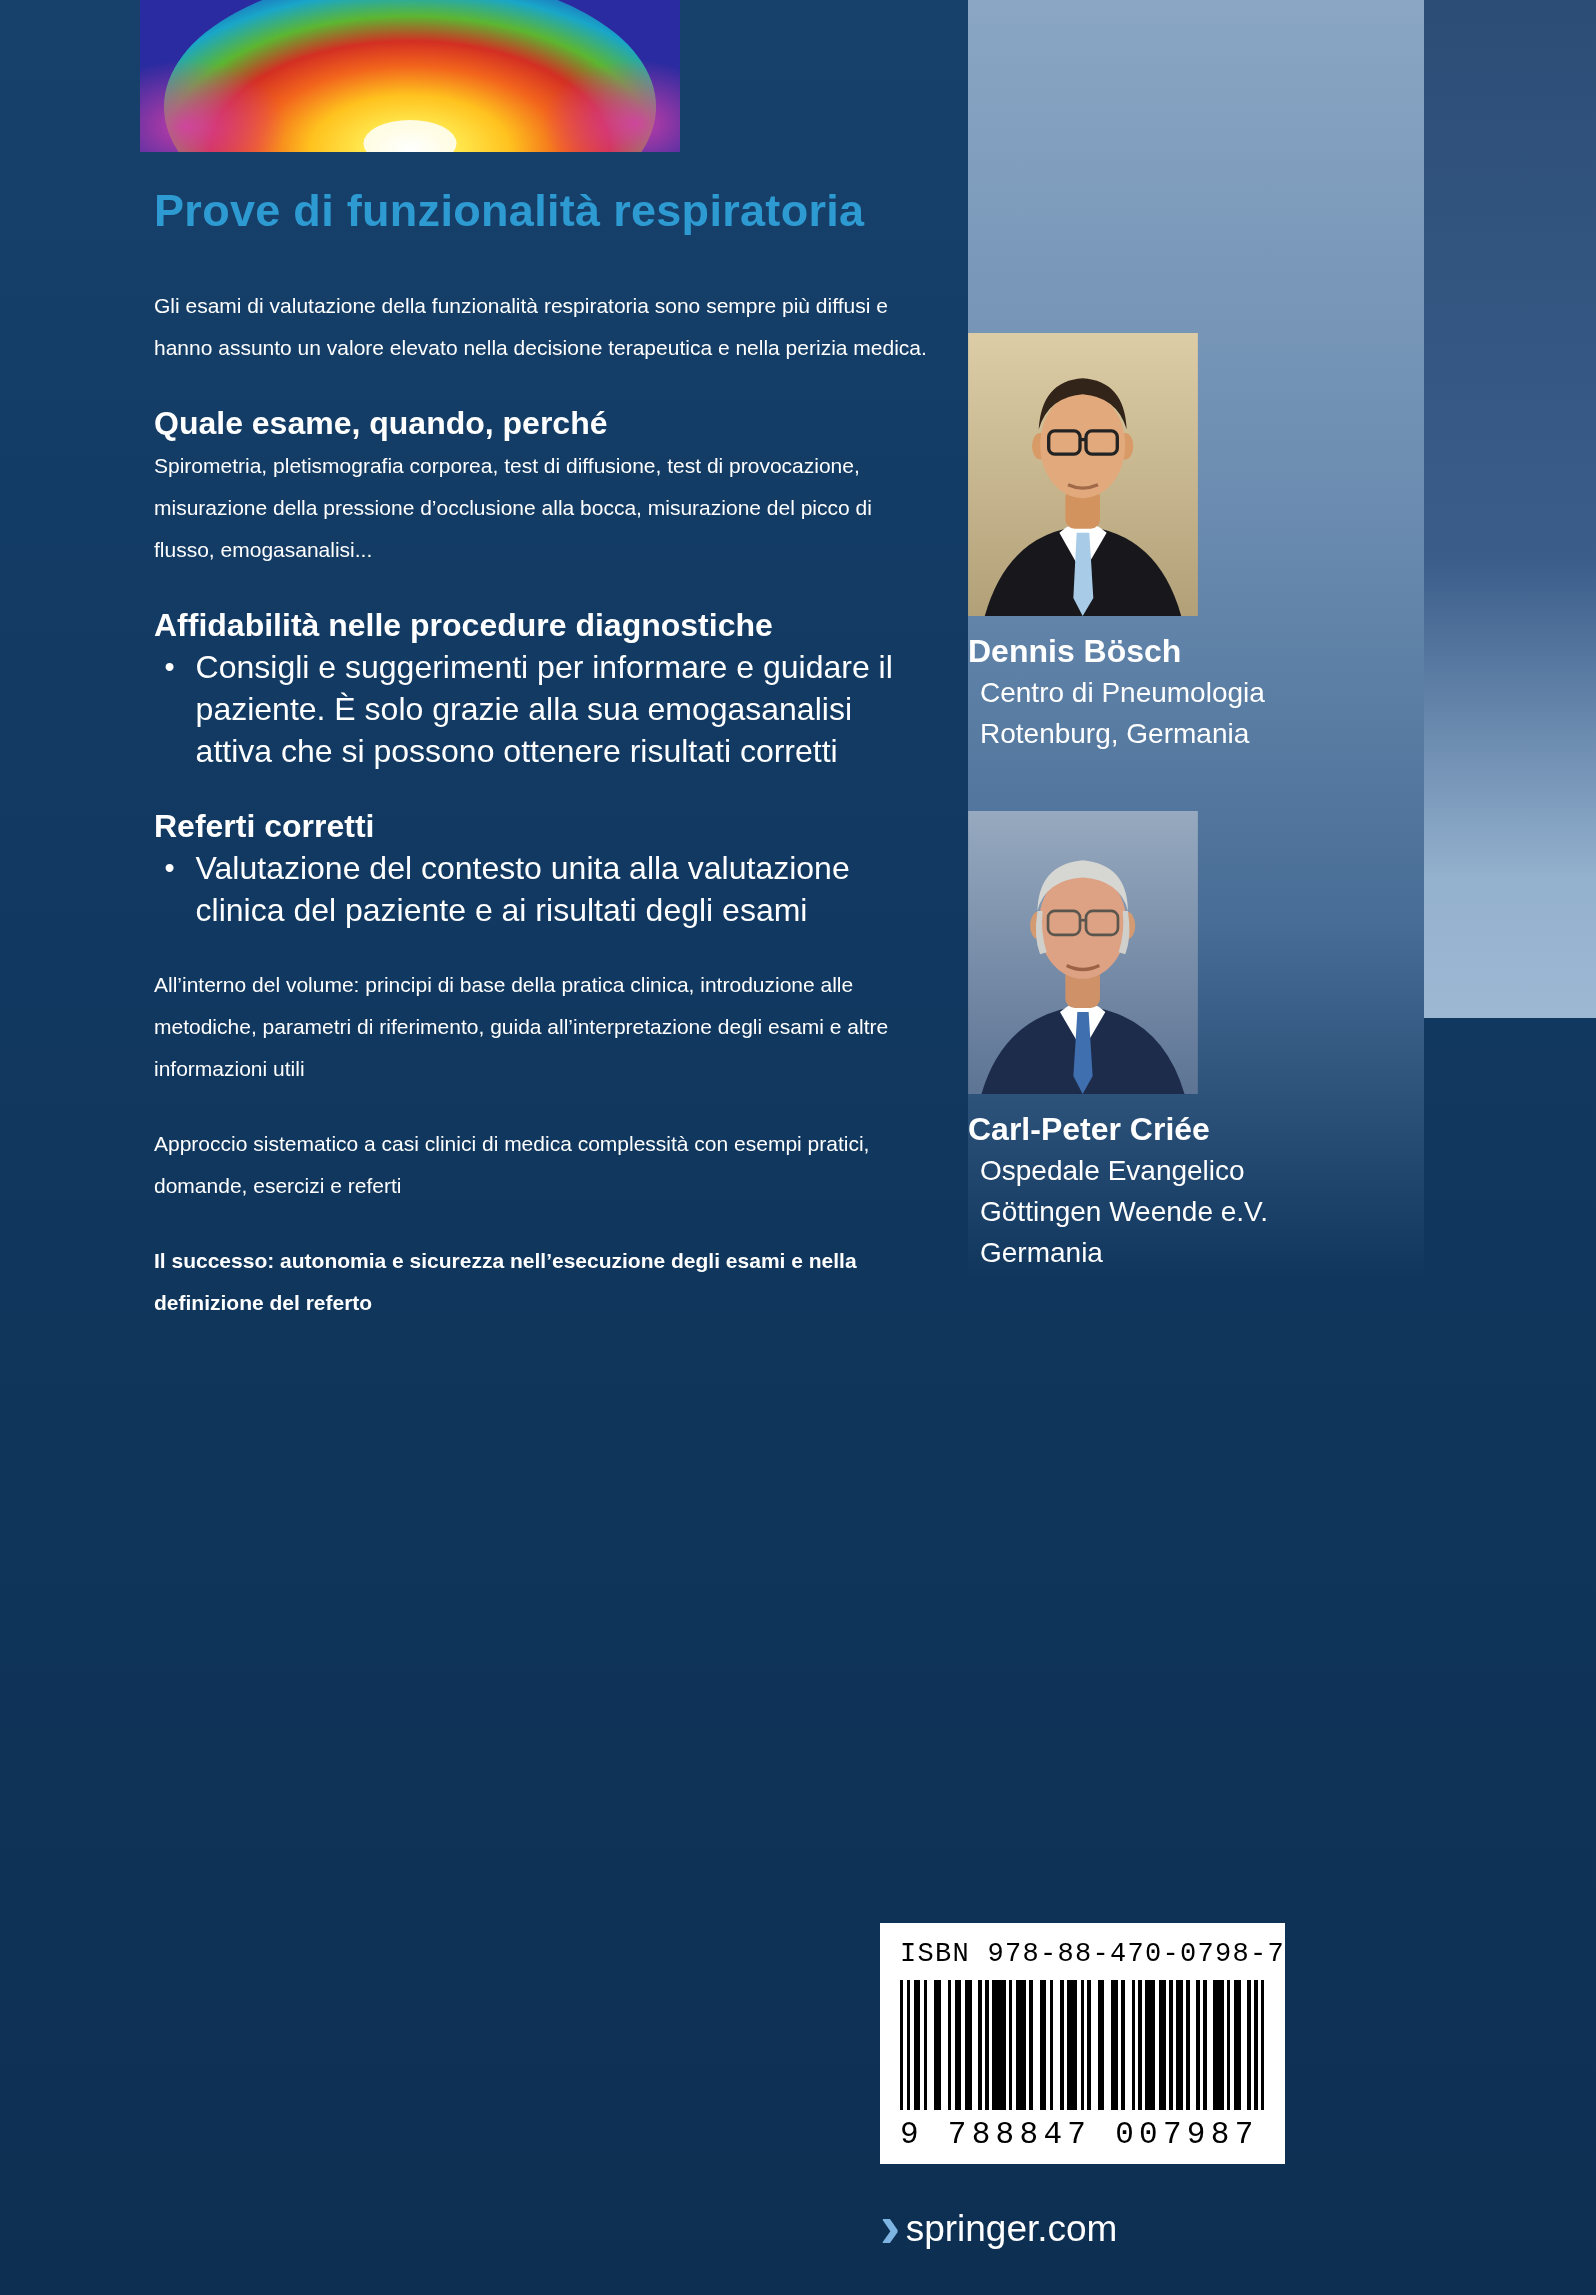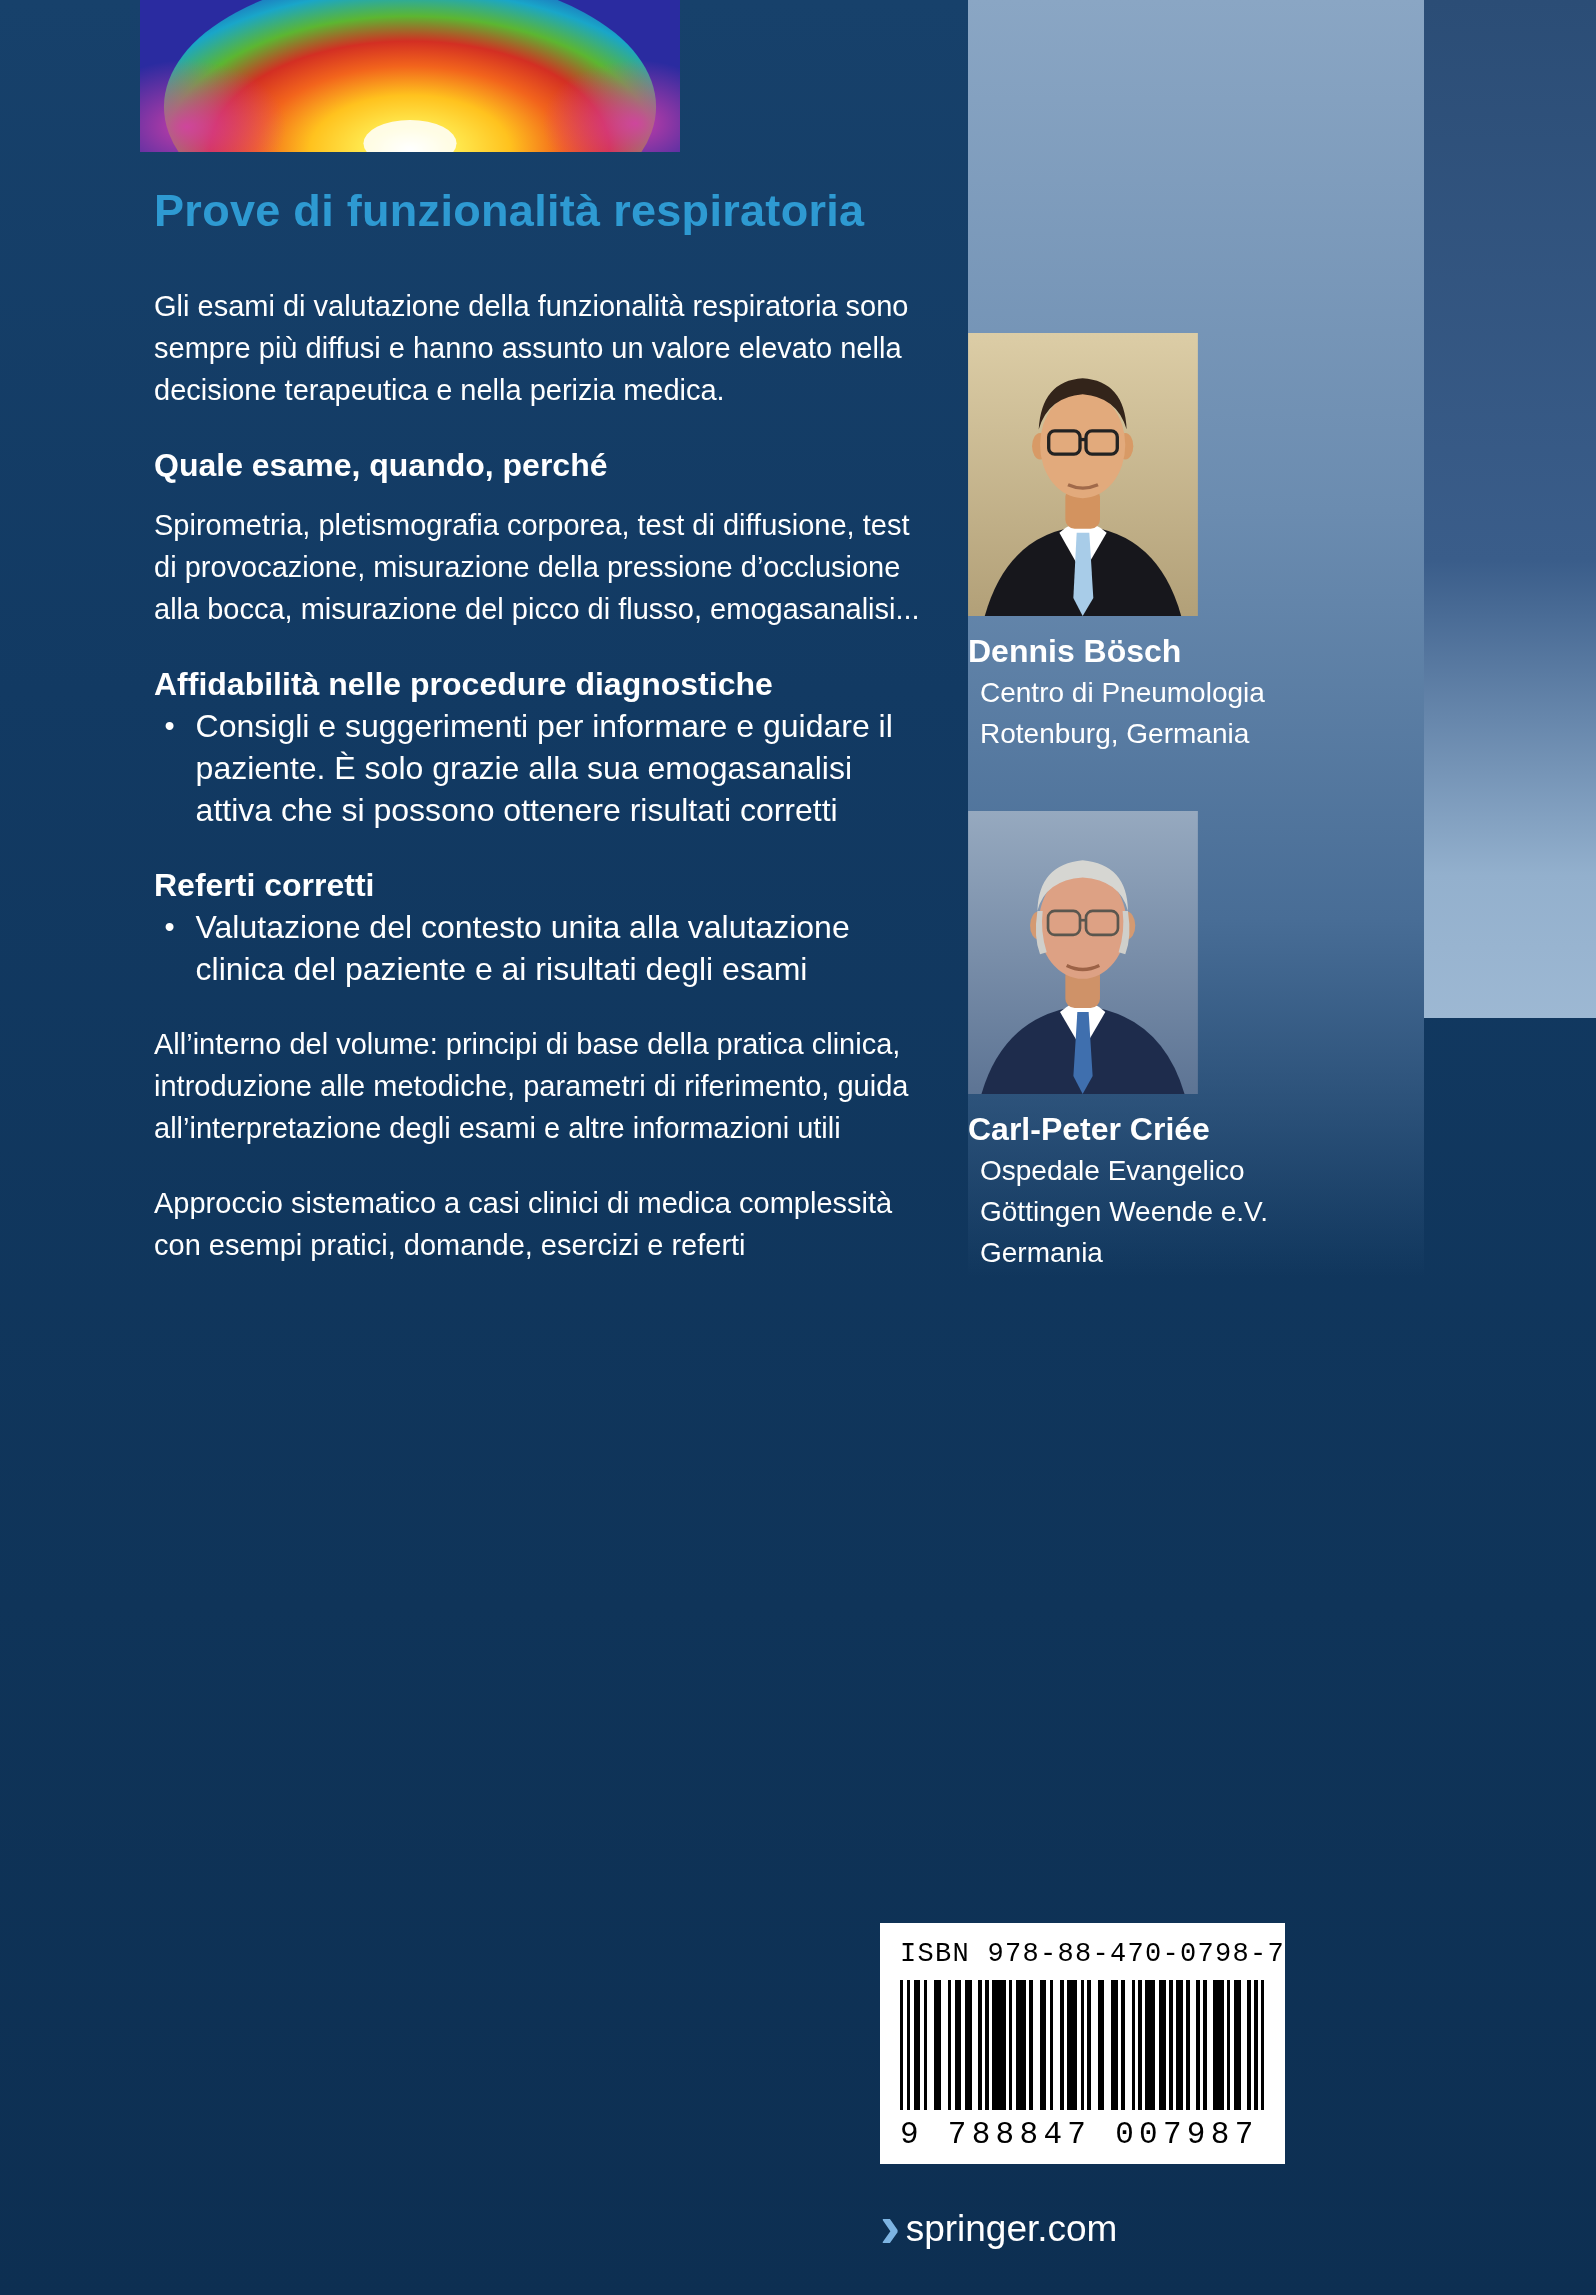--- a/index.html
+++ b/index.html
@@ -18,21 +18,21 @@
     background:linear-gradient(180deg,#2b4d76 0%,#3a5d8a 55%,#93b0cd 86%,#9db8d3 100%);
   }
   .thermal{position:absolute;left:140px;top:0;width:540px;height:152px;display:block;}
 
   
   .left-col{position:absolute;left:154px;top:185px;width:778px;}
   .title{
     font-size:45px;font-weight:bold;color:#2e9ad2;margin:0 0 48px 0;
     white-space:nowrap;letter-spacing:0.3px;
   }
-  .left-col p{font-size:29px;line-height:42px;margin:18px 0 33px 0;}
+  .left-col p{font-size:21px;line-height:42px;margin:1px 0 33px 0;}
   .left-col h2{font-size:32px;line-height:42px;margin:0;font-weight:bold;}
   .bullet-row{
     display:flex;font-size:32px;line-height:42px;margin:0 0 33px 0;padding-left:10.6px;
   }
   .bullet-row::before{content:"\2022";flex:0 0 31px;font-size:29px;}
   .closing{font-weight:bold;margin-top:32px !important;}
 
   
   .right-col{position:absolute;left:968px;top:333px;width:459px;}
   .photo{width:230px;height:283px;display:block;}
@@ -111,20 +111,21 @@
     <h2>Referti corretti</h2>
     <div class="bullet-row">
       <span>Valutazione del contesto unita alla valutazione clinica del paziente e ai risultati degli esami</span>
     </div>
   </section>
 
   <p>All’interno del volume: principi di base della pratica clinica, introduzione alle metodiche, parametri di riferimento, guida all’interpretazione degli esami e altre informazioni utili</p>
 
   <p>Approccio sistematico a casi clinici di medica complessità con esempi pratici, domande, esercizi e referti</p>
 
+  <p class="closing">Il successo: autonomia e sicurezza nell’esecuzione degli esami e nella definizione del referto</p>
 </main>
 
 <aside class="right-col">
 
   <svg class="photo" viewBox="0 0 345 425">
     <defs>
       <linearGradient id="bg1" x1="0" y1="0" x2="0" y2="1">
         <stop offset="0" stop-color="#dccda6"></stop>
         <stop offset="1" stop-color="#b2a078"></stop>
       </linearGradient>

